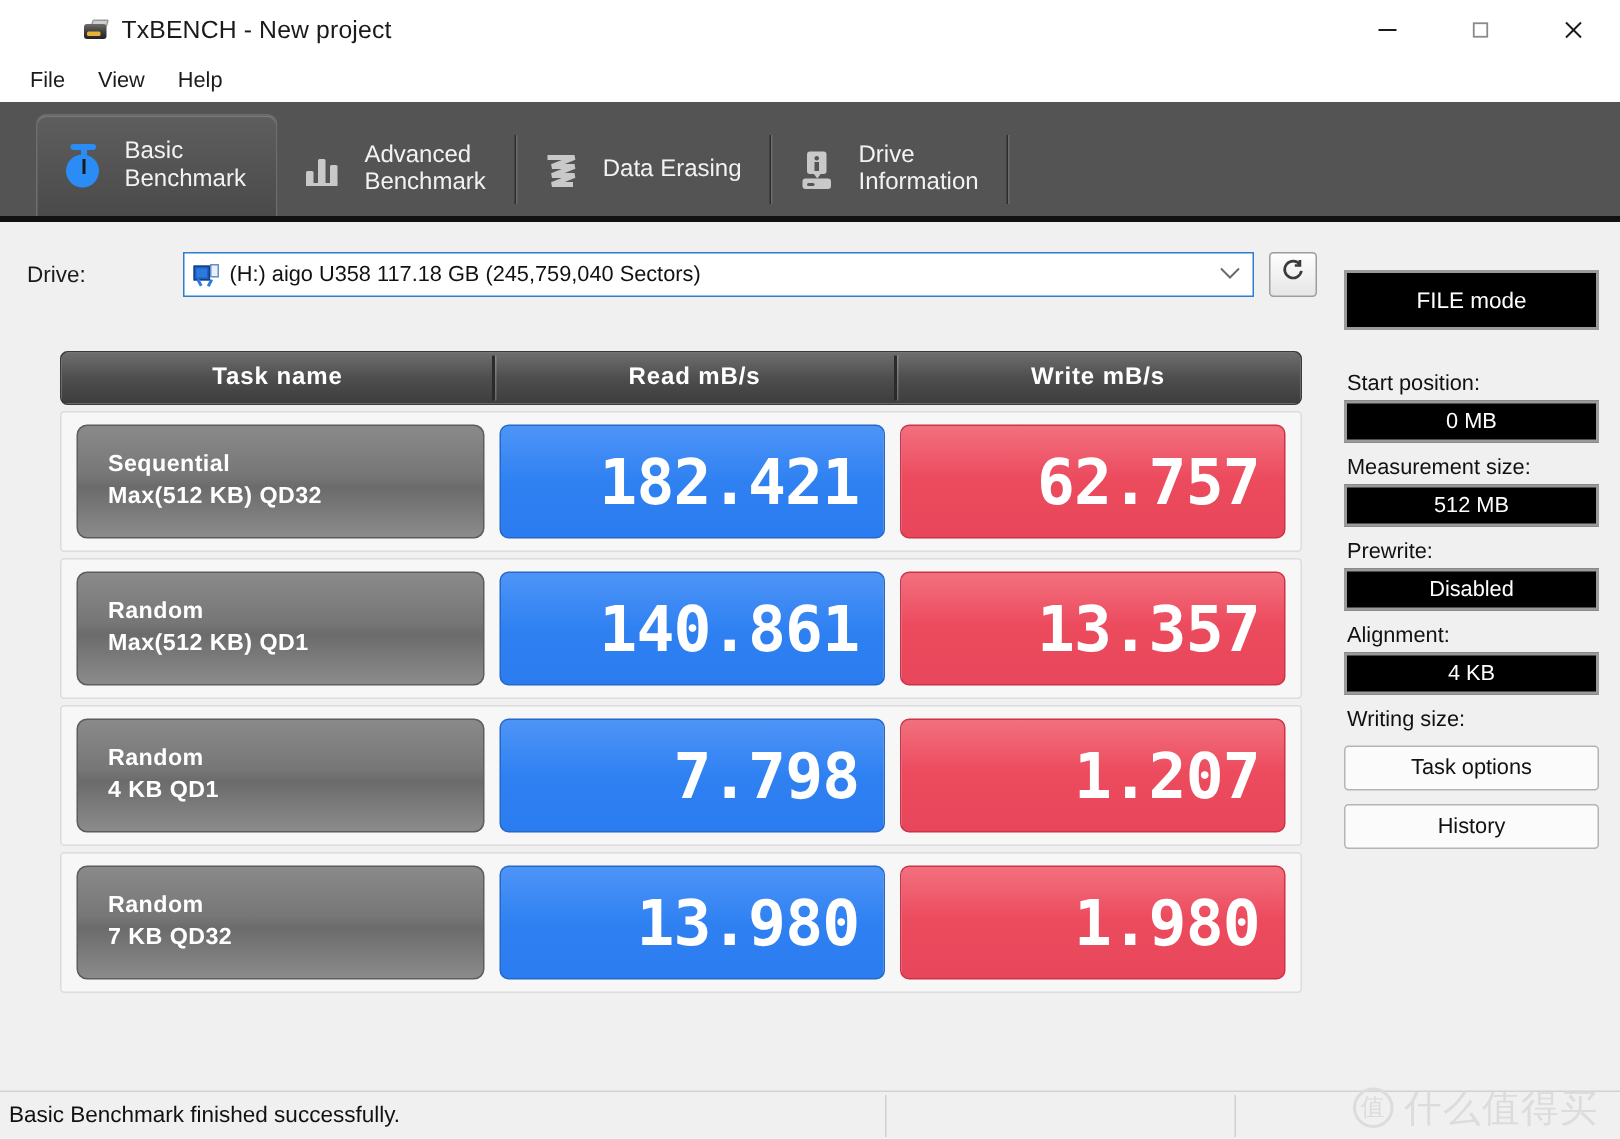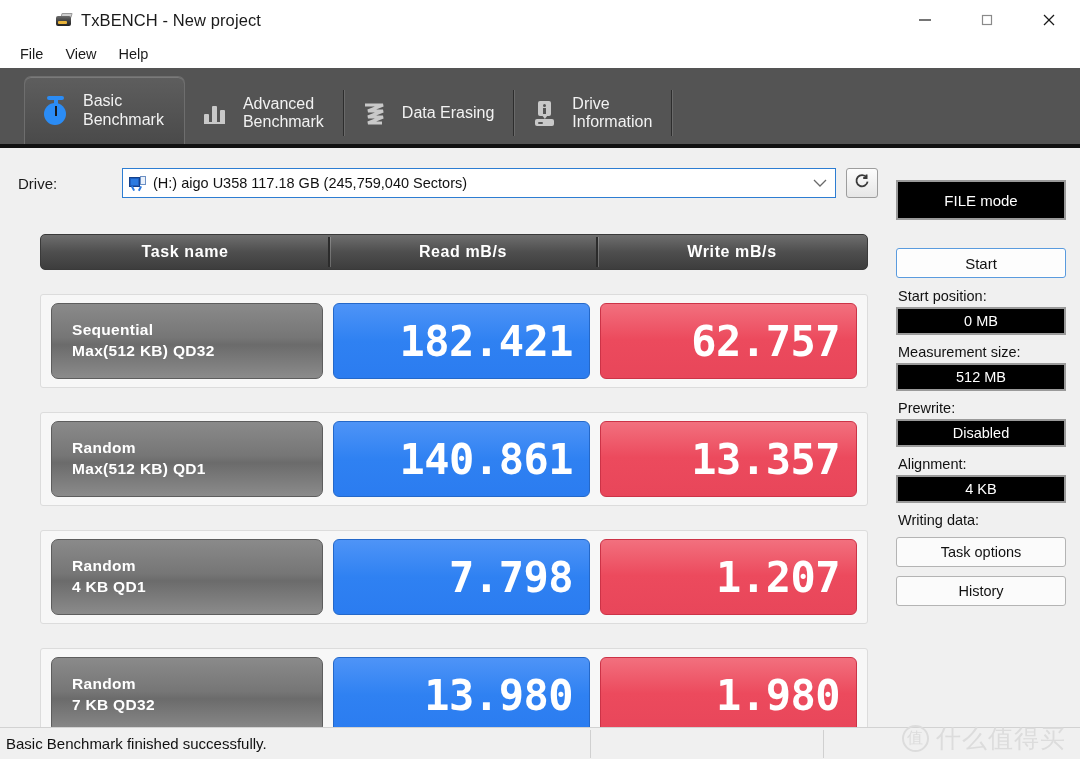--- a/index.html
+++ b/index.html
@@ -175,21 +175,21 @@
   }
   .th-task { width: 288px; }
   .th-read { width: 268px; }
   .th-write { width: 270px; }
   .th-read:before, .th-write:before {
     content: ""; position: absolute; left: -1px; top: -6px; bottom: -6px; width: 2px;
     background: #2b2b2b; box-shadow: 1px 0 0 rgba(255,255,255,.22);
   }
 
   .row {
-    margin-top: 24px; height: 94px; background: #f7f7f7;
+    margin-top: 4px; height: 94px; background: #f7f7f7;
     border: 1px solid #dcdcdc; border-radius: 3px;
     display: flex; align-items: center; padding: 0 10px; gap: 10px;
   }
   .cell-task {
     width: 272px; height: 76px; border-radius: 7px;
     background: linear-gradient(180deg,#8a8a8a 0%,#767676 45%,#6b6b6b 55%,#8b8b8b 100%);
     border: 1px solid #5d5d5d;
     display: flex; flex-direction: column; justify-content: center;
     padding-left: 20px; color: #ffffff;
   }
@@ -426,35 +426,34 @@
           <span class="t2">7 KB QD32</span>
         </div>
         <div class="cell-val cell-read">13.980</div>
         <div class="cell-val cell-write">1.980</div>
       </div>
 
     </div>
 
     <div class="side">
       <div class="mode-box">FILE mode</div>
-      <div class="start-btn">Start</div>
 
       <div class="side-label">Start position:</div>
       <div class="side-value">0 MB</div>
 
       <div class="side-label">Measurement size:</div>
       <div class="side-value">512 MB</div>
 
       <div class="side-label">Prewrite:</div>
       <div class="side-value">Disabled</div>
 
       <div class="side-label">Alignment:</div>
       <div class="side-value">4 KB</div>
 
-      <div class="side-label">Writing data:</div>
+      <div class="side-label">Writing size:</div>
 
       <div class="side-btn">Task options</div>
       <div class="side-btn">History</div>
     </div>
 
   </div>
 
   <div class="statusbar">
     <div class="status-seg1">Basic Benchmark finished successfully.</div>
     <div class="status-div"></div>

